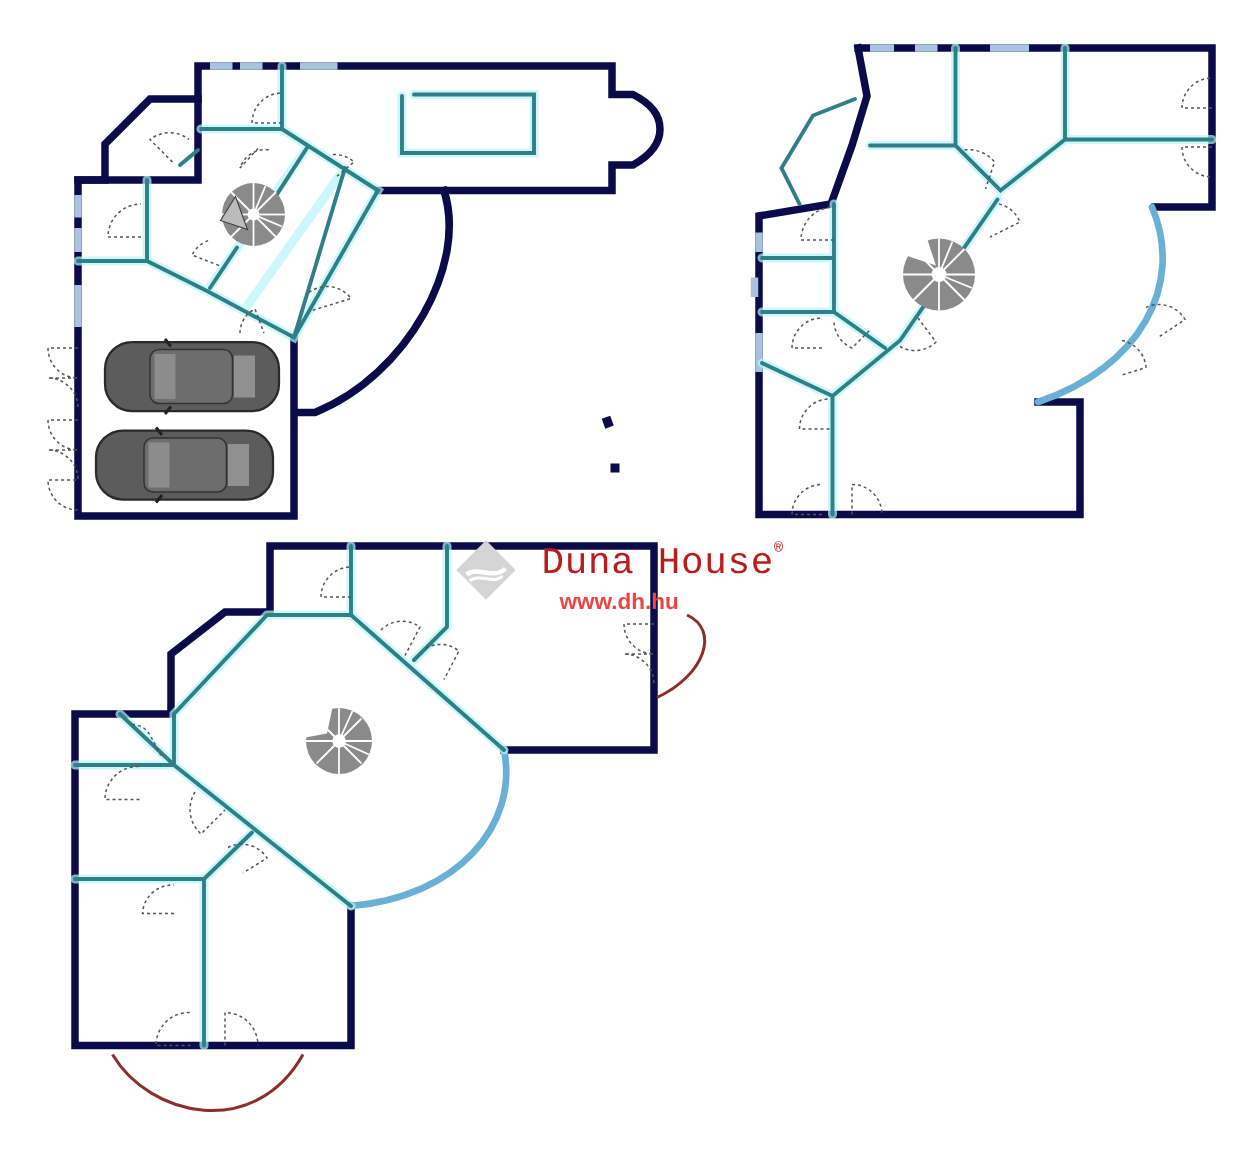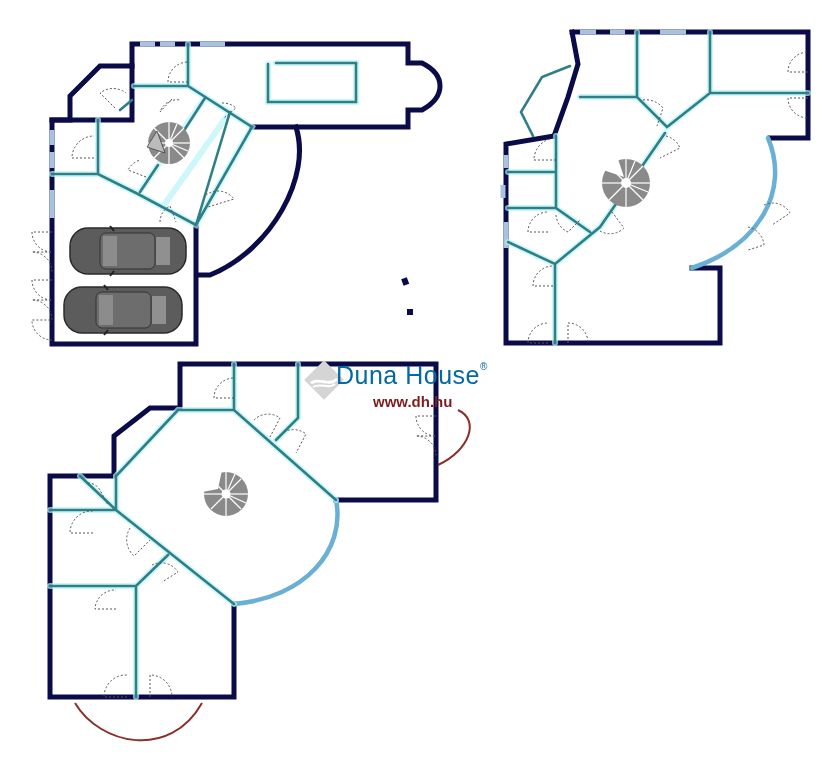--- a/index.html
+++ b/index.html
@@ -6,22 +6,22 @@
   body { width:832px; height:768px; position:relative; overflow:hidden; font-family:"Liberation Serif", serif; }
   #plan { position:absolute; left:0; top:0; width:832px; height:768px; }
   .wall { fill:none; stroke:#0b0b4a; stroke-width:5; stroke-linejoin:miter; stroke-linecap:square; }
   .iwall { fill:none; stroke:#2f7f86; stroke-width:2.6; stroke-linecap:round; }
   .iwall-glow { fill:none; stroke:#b8f3f8; stroke-width:6; stroke-linecap:round; opacity:.7; }
   .glass { fill:none; stroke:#6ab0d4; stroke-width:4.5; stroke-linecap:round; }
   .window { stroke:#a9c2de; stroke-width:5; }
   .door { fill:none; stroke:#555; stroke-width:1; stroke-dasharray:2 2; }
   .arc-red { fill:none; stroke:#8b2f2a; stroke-width:2; }
   .watermark { position:absolute; left:303px; top:357px; width:240px; height:60px; }
-  .wm-title { position:absolute; left:33px; top:4px; font-size:25px; color:#0369a1; letter-spacing:0.5px; font-family:Liberation Sans, sans-serif; white-space:nowrap; }
-  .wm-url { position:absolute; left:70px; top:36px; font-size:15px; color:#7f1d1d; font-weight:bold; font-family:"Liberation Sans", sans-serif; }
+  .wm-title { position:absolute; left:58px; top:4px; font-size:25px; color:#b91c1c; letter-spacing:0.5px; font-family:Liberation Mono, monospace; white-space:nowrap; }
+  .wm-url { position:absolute; left:70px; top:36px; font-size:15px; color:#ef4444; font-weight:bold; font-family:"Liberation Sans", sans-serif; }
   .wm-reg { font-size:10px; vertical-align:top; }
   .wm-logo { position:absolute; left:0; top:2px; width:42px; height:42px; }
 </style>
 </head>
 <body>
 
 <svg id="plan" viewBox="0 0 832 768" xmlns="http://www.w3.org/2000/svg">
 
   <g>
 

